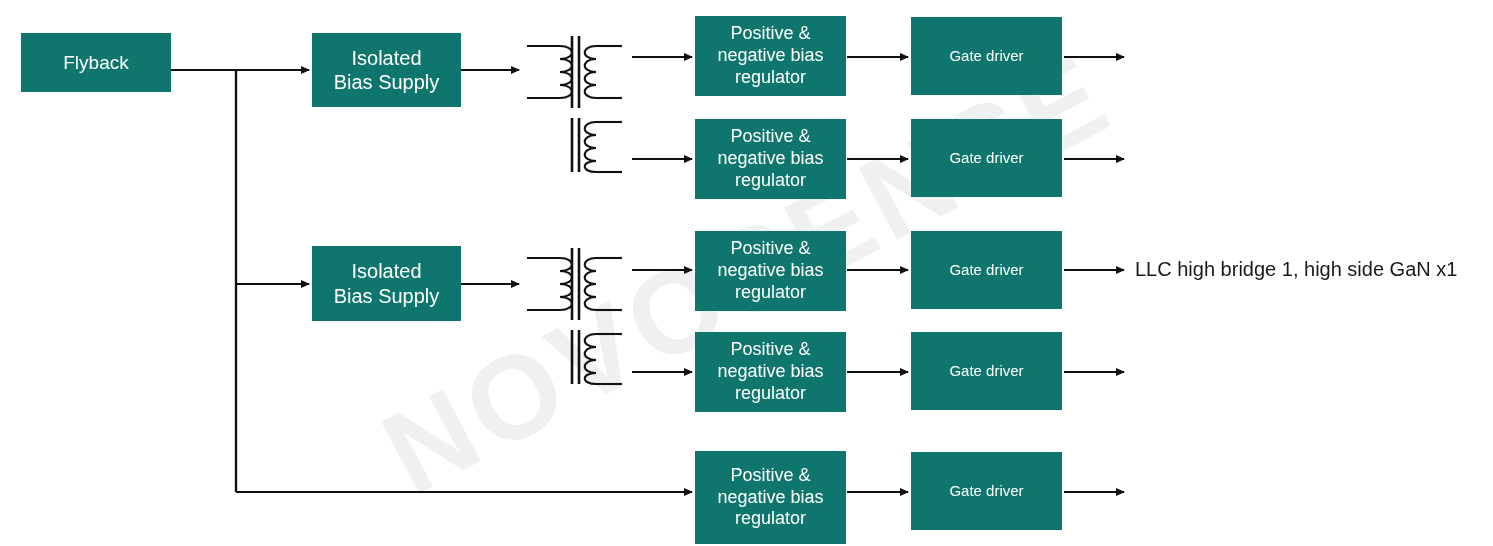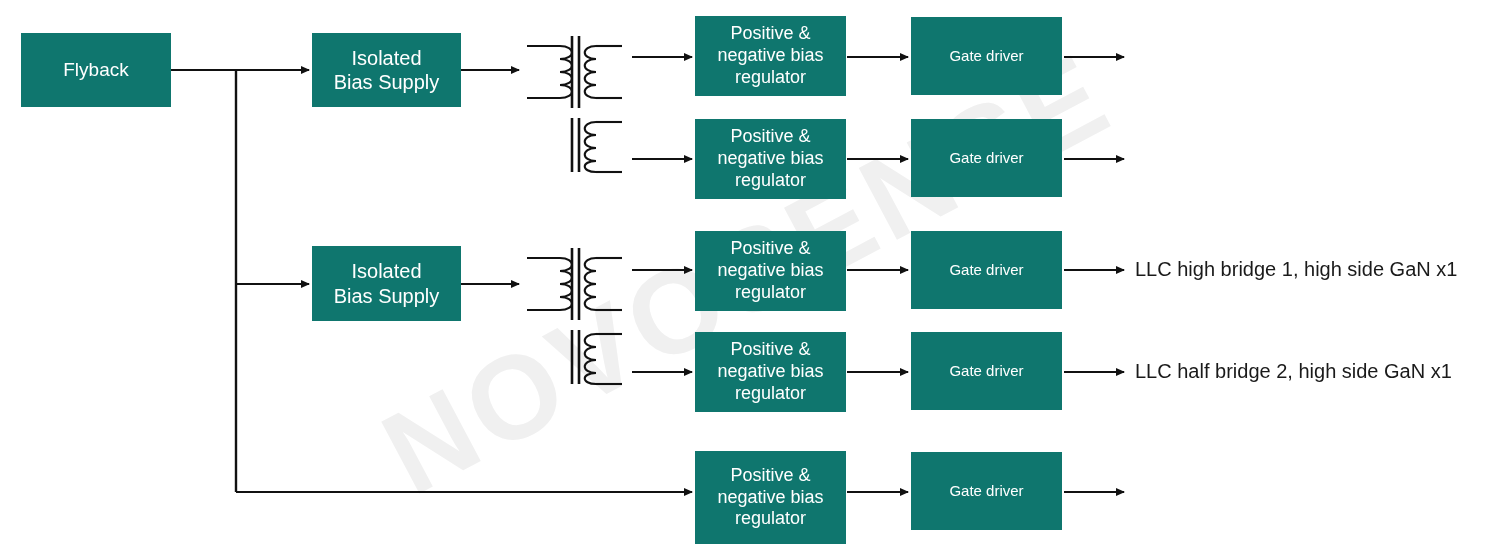--- a/index.html
+++ b/index.html
@@ -147,21 +147,21 @@
       <path d="M847,492 L908,492" marker-end="url(#arrow)"></path>
 
       <path d="M1064,57  L1124,57" marker-end="url(#arrow)"></path>
       <path d="M1064,159 L1124,159" marker-end="url(#arrow)"></path>
       <path d="M1064,270 L1124,270" marker-end="url(#arrow)"></path>
       <path d="M1064,372 L1124,372" marker-end="url(#arrow)"></path>
       <path d="M1064,492 L1124,492" marker-end="url(#arrow)"></path>
     </g>
   </svg>
 
-  <div class="block b-flyback" style="left:21px;top:33px;width:150px;height:74px;">
+  <div class="block b-flyback" style="left:21px;top:33px;width:150px;height:59px;">
     <span class="lbl">Flyback</span>
   </div>
 
   <div class="block b-ibs" style="left:312px;top:33px;width:149px;height:74px;">
     <span class="lbl">Isolated<br>Bias Supply</span>
   </div>
 
   <div class="block b-ibs" style="left:312px;top:246px;width:149px;height:75px;">
     <span class="lbl">Isolated<br>Bias Supply</span>
   </div>
@@ -187,21 +187,20 @@
     <span class="lbl">Gate driver</span>
   </div>
   <div class="outcome" style="left:1135px;top:258px;">LLC high bridge 1, high side GaN x1</div>
 
   <div class="block b-reg" style="left:695px;top:332px;width:151px;height:80px;">
     <span class="lbl">Positive &amp;<br>negative bias<br>regulator</span>
   </div>
   <div class="block b-gd" style="left:911px;top:332px;width:151px;height:78px;">
     <span class="lbl">Gate driver</span>
   </div>
-  <div class="outcome" style="left:1135px;top:360px;">LLC half bridge 2, high side GaN x1</div>
 
   <div class="block b-reg" style="left:695px;top:451px;width:151px;height:93px;">
     <span class="lbl">Positive &amp;<br>negative bias<br>regulator</span>
   </div>
   <div class="block b-gd" style="left:911px;top:452px;width:151px;height:78px;">
     <span class="lbl">Gate driver</span>
   </div>
 
 </div>
 

